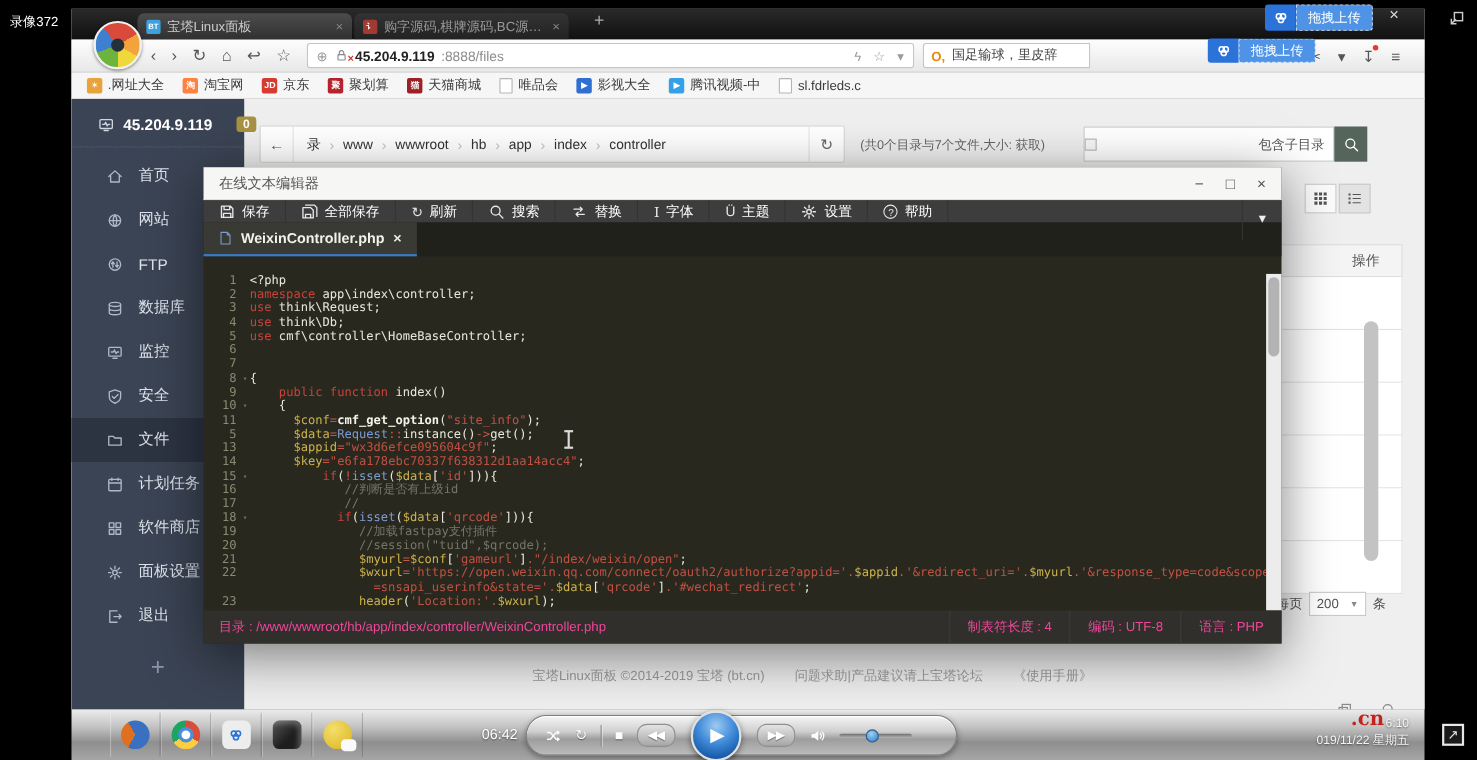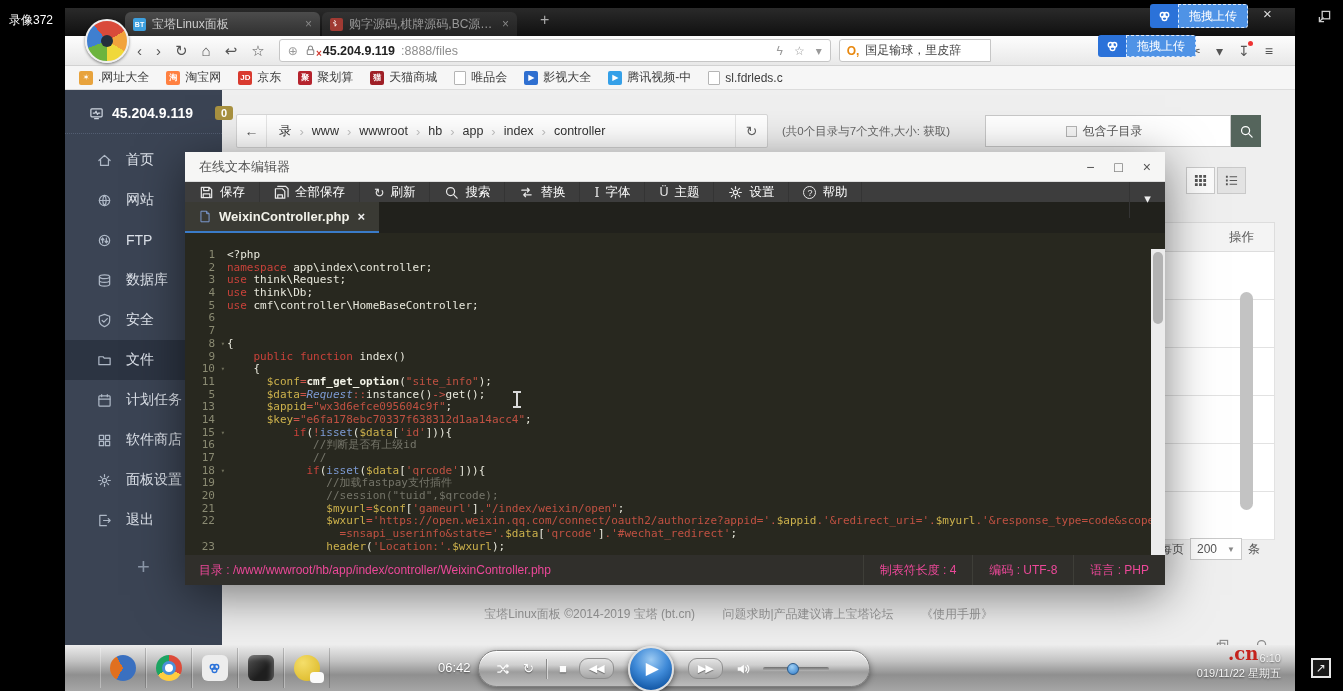--- a/index.html
+++ b/index.html
@@ -61,21 +61,21 @@
 
   #content{position:absolute;left:157px;top:0;right:0;bottom:0}
   #bcbox{position:absolute;left:14px;top:24px;height:34px;width:532px;background:#fff;border:1px solid #d6d6d6;border-radius:2px;display:flex;align-items:center}
   #bback{width:30px;text-align:center;border-right:1px solid #e6e6e6;color:#555;font-size:14px;line-height:32px}
   #crumbs{display:flex;align-items:center;padding:0 4px;font-size:12.5px;color:#333;flex:1}
   .crumb{padding:0 8px}
   .csep{color:#c4c4c4;font-size:13px}
   #brefresh{width:32px;text-align:center;border-left:1px solid #e6e6e6;color:#666;font-size:14px;line-height:32px}
   #bsummary{position:absolute;left:560px;top:34px;font-size:11.5px;color:#666;white-space:nowrap}
   #bsearch{position:absolute;left:763px;top:25px;height:32px;display:flex}
-  #bsinput{width:246px;background:#fff;border:1px solid #c9c9c9;display:flex;align-items:center;justify-content:center;gap:6px;padding-right:8px;font-size:12px;color:#555}
+  #bsinput{width:228px;background:#fff;border:1px solid #c9c9c9;display:flex;align-items:center;justify-content:space-between;gap:6px;padding-right:8px;font-size:12px;color:#555}
   #bscheck{width:11px;height:11px;border:1px solid #b5b5b5;background:#f7f7f7}
   #bsbtn{width:30px;background:#55655c;display:flex;align-items:center;justify-content:center;color:#fff}
   #vtoggles{position:absolute;left:964px;top:77px;display:flex}
   .vt{width:29px;height:27px;background:#fbfbfb;border:1px solid #c9c9c9;display:flex;align-items:center;justify-content:center;color:#555}
   .vt.on{background:#e3e3e3}
   .vt+.vt{margin-left:2px}
   #ftable{position:absolute;left:700px;top:132px;width:353px}
   #fhead{height:30px;background:#f4f4f4;border:1px solid #ddd;display:flex;align-items:center;justify-content:flex-end;padding-right:20px;font-size:12.5px;color:#555}
   .frow{height:48px;background:#fff;border:1px solid #e2e2e2;border-top:none}
   #fscroll{position:absolute;left:1018px;top:180px;width:13px;height:335px}
@@ -100,21 +100,21 @@
   #etabbar{height:31px;background:#21211c;display:flex}
   #etab{display:flex;align-items:center;gap:8px;padding:0 14px;background:#3a3a34;border-bottom:2px solid #3a7bc8;color:#f2f2ea;font-size:13px;font-weight:bold}
   #etab .svgi{color:#7d9bd4}
   #etabclose{font-size:13px;color:#eee}
   #ecode{position:absolute;top:97px;bottom:30px;left:0;right:14px;overflow:hidden;font-family:"DejaVu Sans Mono","Liberation Mono",monospace}
   .crow{display:flex;height:12.7px;line-height:12.7px;font-size:11px}
   .gut{position:relative;flex:none;width:42px;text-align:right;padding-right:12px;color:#8a8a72}
   .fold{position:absolute;right:2px;top:0;font-size:7px;color:#70705c;font-style:normal}
   .cl{white-space:pre}
   .tk-p{color:#e8e8dc}.tk-k{color:#c8423a}.tk-v{color:#cdb24c}.tk-s2{color:#c05142}.tk-o{color:#c8554a}
-  .tk-c{color:#75756a}.tk-fn{color:#7d9bd4}.tk-i{color:#7d9bd4;font-style:italic}.tk-b{color:#f4f4e8;font-weight:bold}
+  .tk-c{color:#75756a}.tk-fn{color:#7d9bd4}.tk-i{color:#7d9bd4;}.tk-b{color:#f4f4e8;font-weight:bold}
   #escroll{position:absolute;top:97px;bottom:30px;right:0;width:14px;background:#ececec}
   #escroll i{display:block;margin:3px auto 0;width:10px;height:72px;background:#b3b3b3;border-radius:5px}
   #ibeam{position:absolute;left:331px;top:240px;width:2px;height:15px;background:#d9d9d9}
   #ibeam::before,#ibeam::after{content:'';position:absolute;left:-3px;width:8px;height:2px;background:#d9d9d9}
   #ibeam::before{top:-1px}#ibeam::after{bottom:-1px}
   #estatus{position:absolute;bottom:0;left:0;right:0;height:30px;background:#302f2b;display:flex;align-items:center;color:#ec4899;font-size:12px}
   #espath{flex:1;padding-left:14px;white-space:nowrap;overflow:hidden}
   .esitem{padding:0 16px;border-left:1px solid #3e3e38;line-height:30px;white-space:nowrap}
 
   
@@ -295,20 +295,29 @@
                 <svg width="15" height="15" viewBox="0 0 16 16" fill="none" stroke="currentColor" stroke-width="1.3" stroke-linecap="round" stroke-linejoin="round">
                   <ellipse cx="8" cy="4" rx="5.5" ry="2"></ellipse>
                   <path d="M2.5 4v8c0 1.2 2.5 2 5.5 2s5.5-.8 5.5-2V4M2.5 8c0 1.2 2.5 2 5.5 2s5.5-.8 5.5-2"></path>
                 </svg>
               </span>
               <span>数据库</span>
             </div>
             <div class="sitem">
               <span class="svgi">
                 <svg width="15" height="15" viewBox="0 0 16 16" fill="none" stroke="currentColor" stroke-width="1.3" stroke-linecap="round" stroke-linejoin="round">
+                  <rect x="2" y="3" width="12" height="8.5" rx="1"></rect>
+                  <path d="M4.5 7.5h2l1-2 1.5 3.5 1-1.5h1.5M6 13.5h4"></path>
+                </svg>
+              </span>
+              <span>监控</span>
+            </div>
+            <div class="sitem">
+              <span class="svgi">
+                <svg width="15" height="15" viewBox="0 0 16 16" fill="none" stroke="currentColor" stroke-width="1.3" stroke-linecap="round" stroke-linejoin="round">
                   <path d="M8 1.5 13.5 3.5V8c0 3.5-2.5 5.5-5.5 6.5C5 13.5 2.5 11.5 2.5 8V3.5Z"></path>
                   <path d="M5.5 8l1.8 1.8L11 6"></path>
                 </svg>
               </span>
               <span>安全</span>
             </div>
             <div class="sitem active">
               <span class="svgi">
                 <svg width="15" height="15" viewBox="0 0 16 16" fill="none" stroke="currentColor" stroke-width="1.3" stroke-linecap="round" stroke-linejoin="round">
                   <path d="M2 4h4.5l1.2 1.5H14V12.5H2Z"></path>

